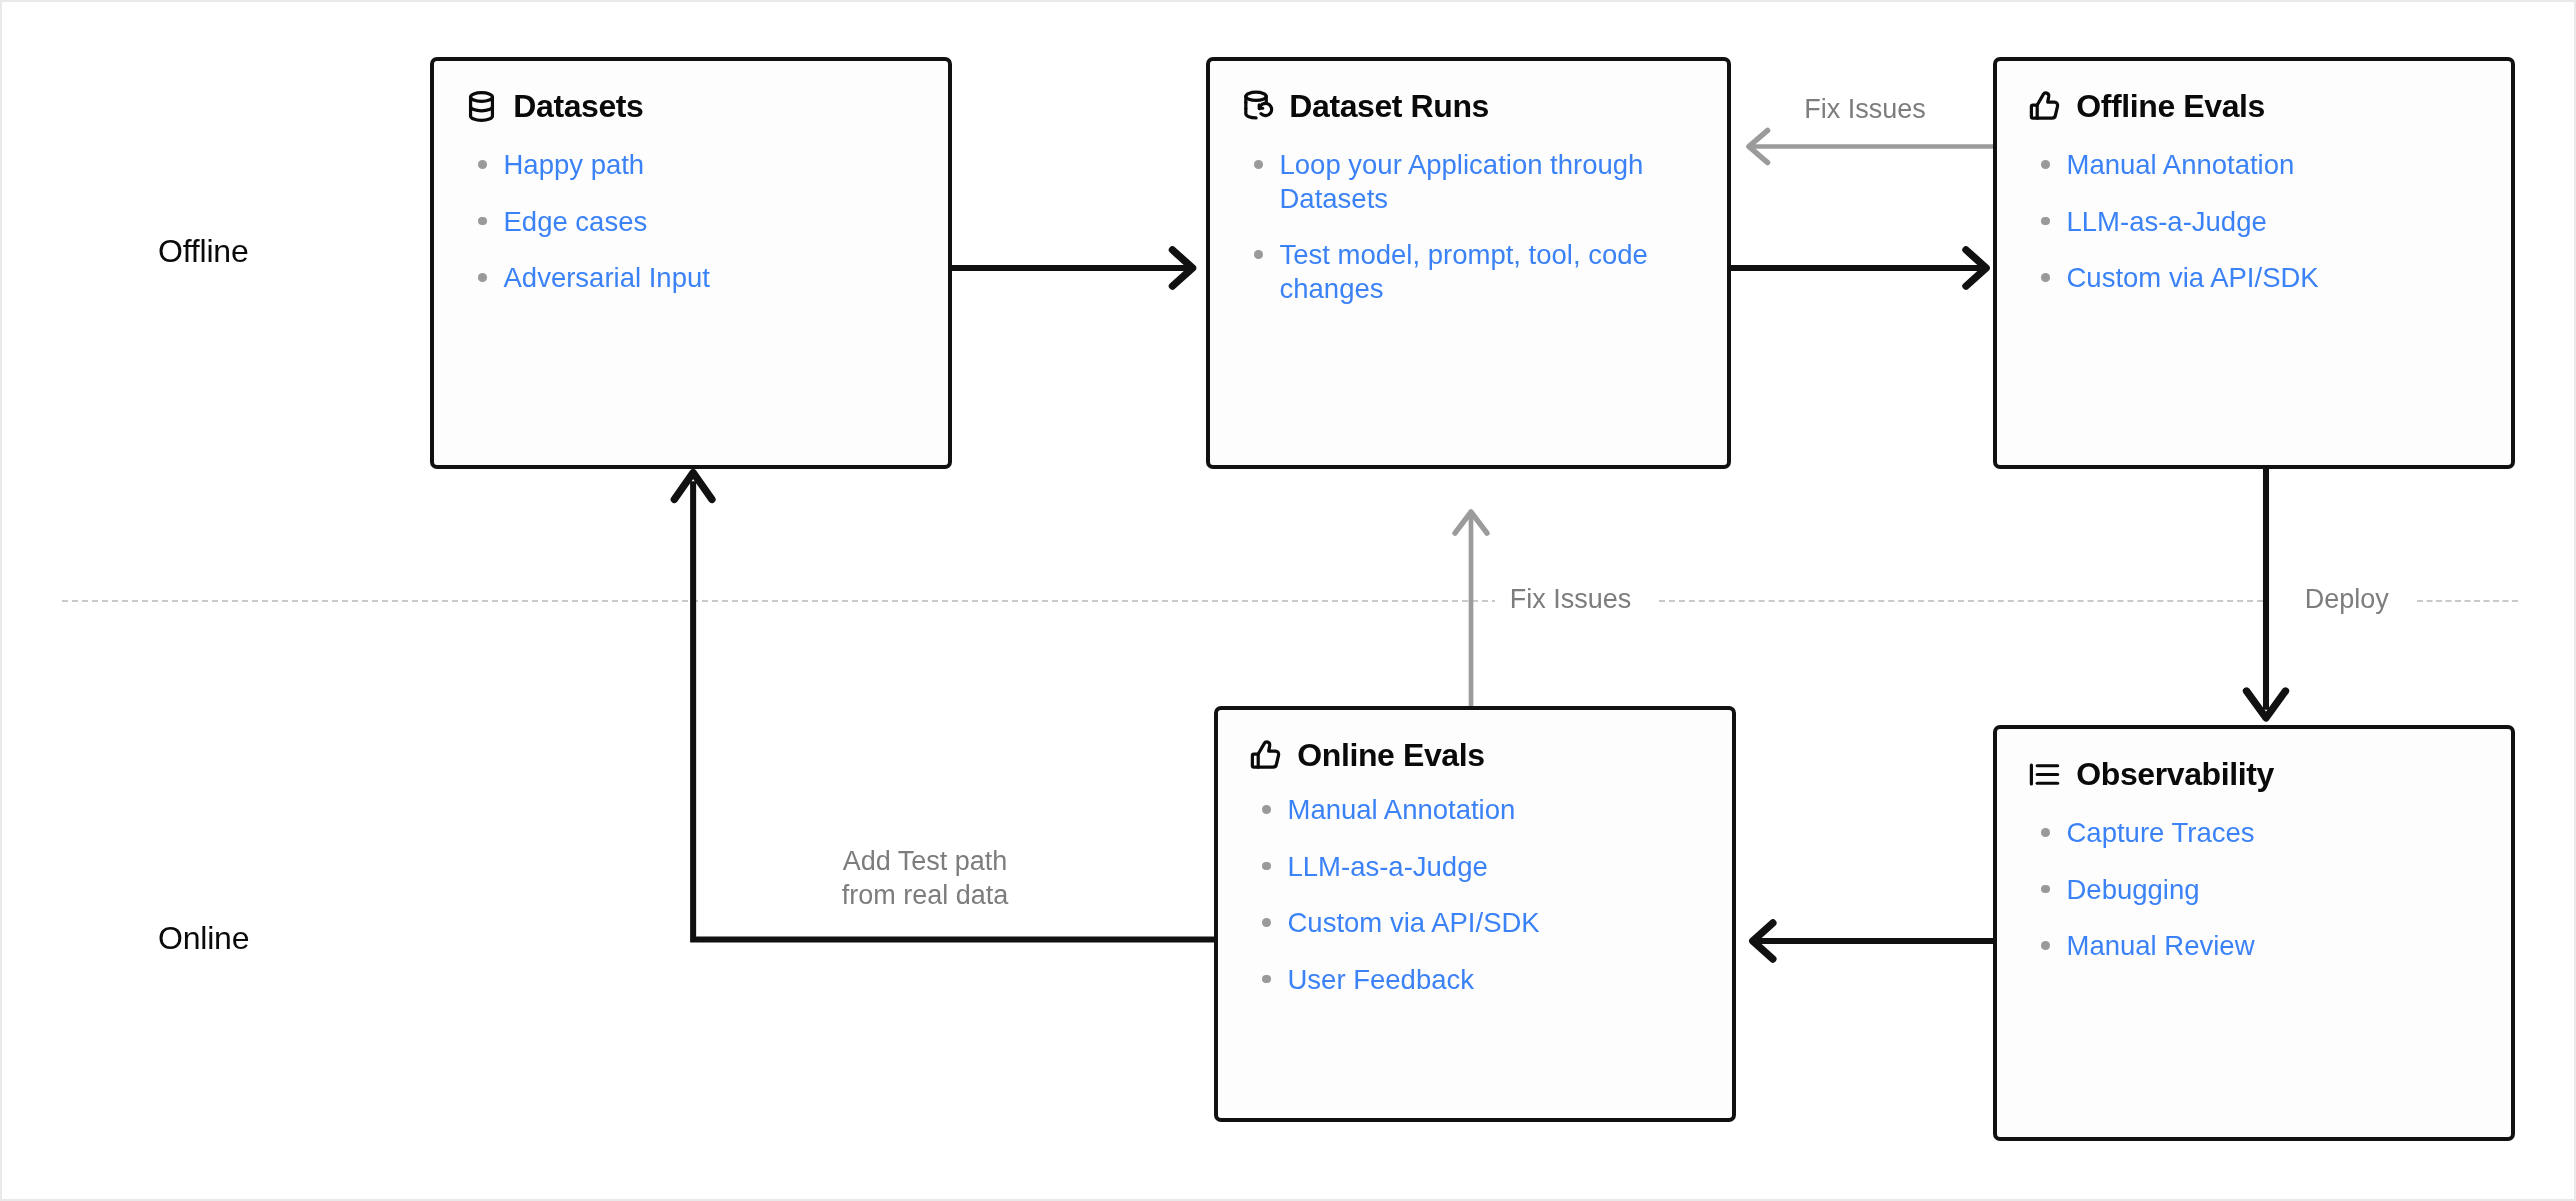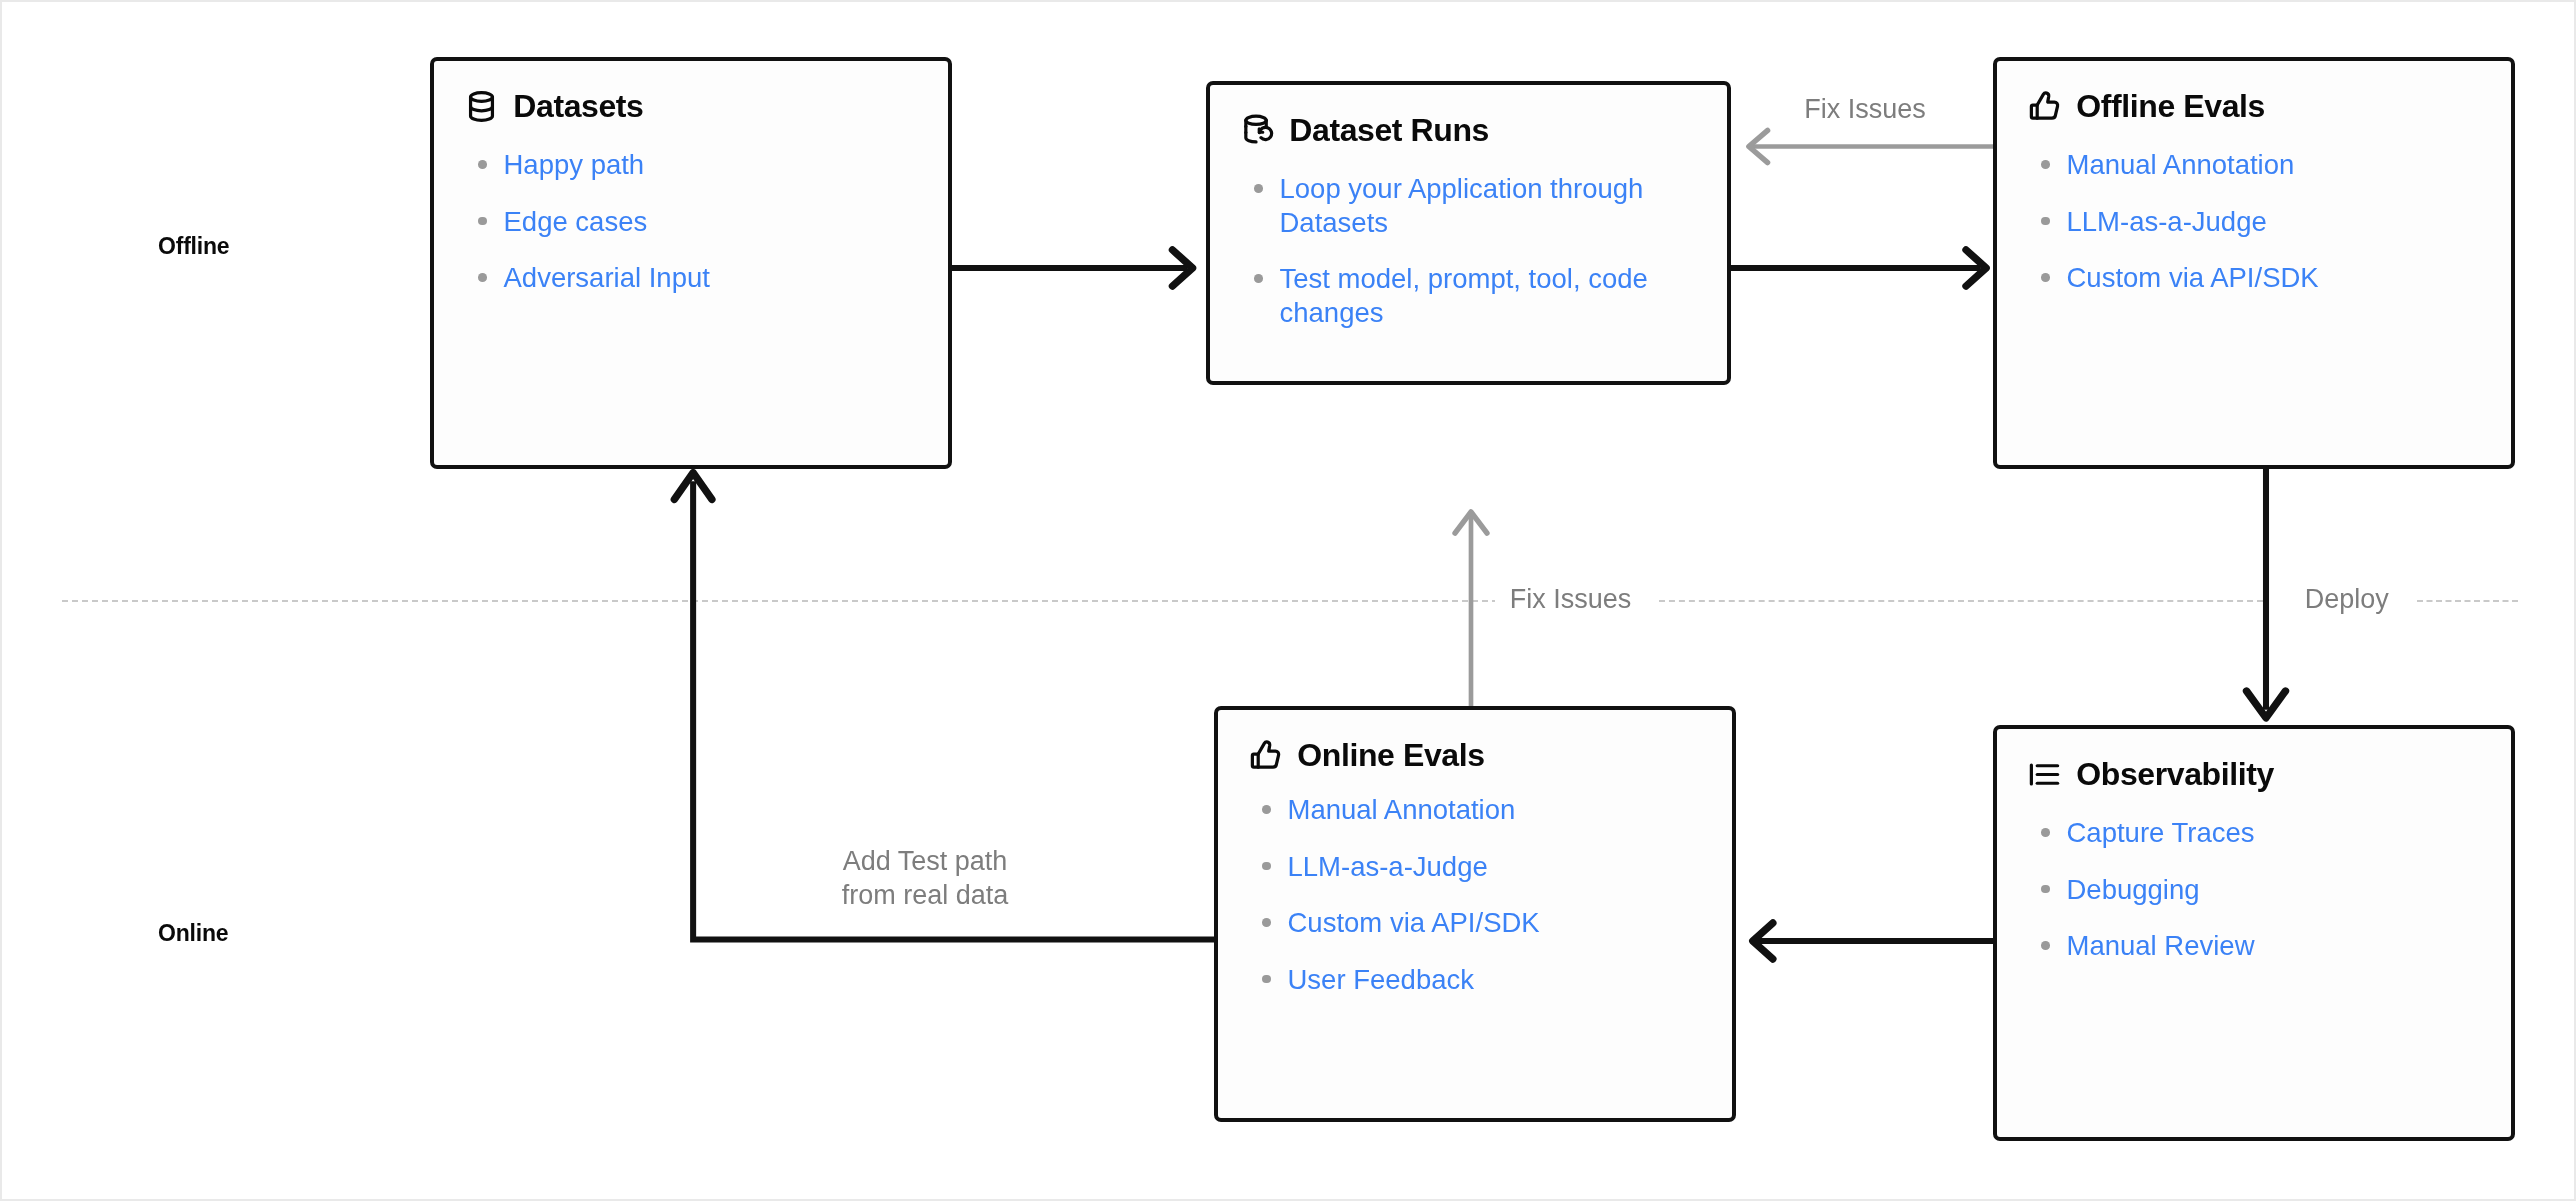--- a/index.html
+++ b/index.html
@@ -13,22 +13,22 @@
     height:1201px;
     background:#ffffff;
     box-sizing:border-box;
     border:2px solid #e9e9e9;
     overflow:hidden;
   }
 
   
   .section-label{
     position:absolute;
-    font-size:23px;
-    font-weight:bold;
+    font-size:32px;
+    font-weight:normal;
     color:#0a0a0a;
     letter-spacing:-0.2px;
     white-space:nowrap;
   }
 
   
   .divider{
     position:absolute;
     height:0;
     border-top:2.7px dashed #c9c9c9;
@@ -187,21 +187,21 @@
       </span>
       <span class="node-title">Datasets</span>
     </div>
     <ul class="bullets">
       <li>Happy path</li>
       <li>Edge cases</li>
       <li>Adversarial Input</li>
     </ul>
   </div>
 
-  <div class="node" style="left:1204px;top:55px;width:525px;height:304px;margin-top:24px;">
+  <div class="node" style="left:1204px;top:55px;width:525px;height:412px;">
     <div class="node-head">
       <span class="node-icon">
         <svg viewBox="0 0 24 24" fill="none" stroke="#0a0a0a" stroke-width="2.2" stroke-linecap="round" stroke-linejoin="round">
           <ellipse cx="11" cy="5" rx="7" ry="2.8"></ellipse>
           <path d="M4 5v4.2"></path>
           <path d="M4 9.2v4.2"></path>
           <path d="M4 13.4V17c0 1.55 3.13 2.8 7 2.8"></path>
           <path d="M18 5v4.6"></path>
           <path d="M15.6 13.2h-2.4v-2.4"></path>
           <path d="M13.3 13.5a4.2 4.2 0 1 1 1.1 3.4"></path>

